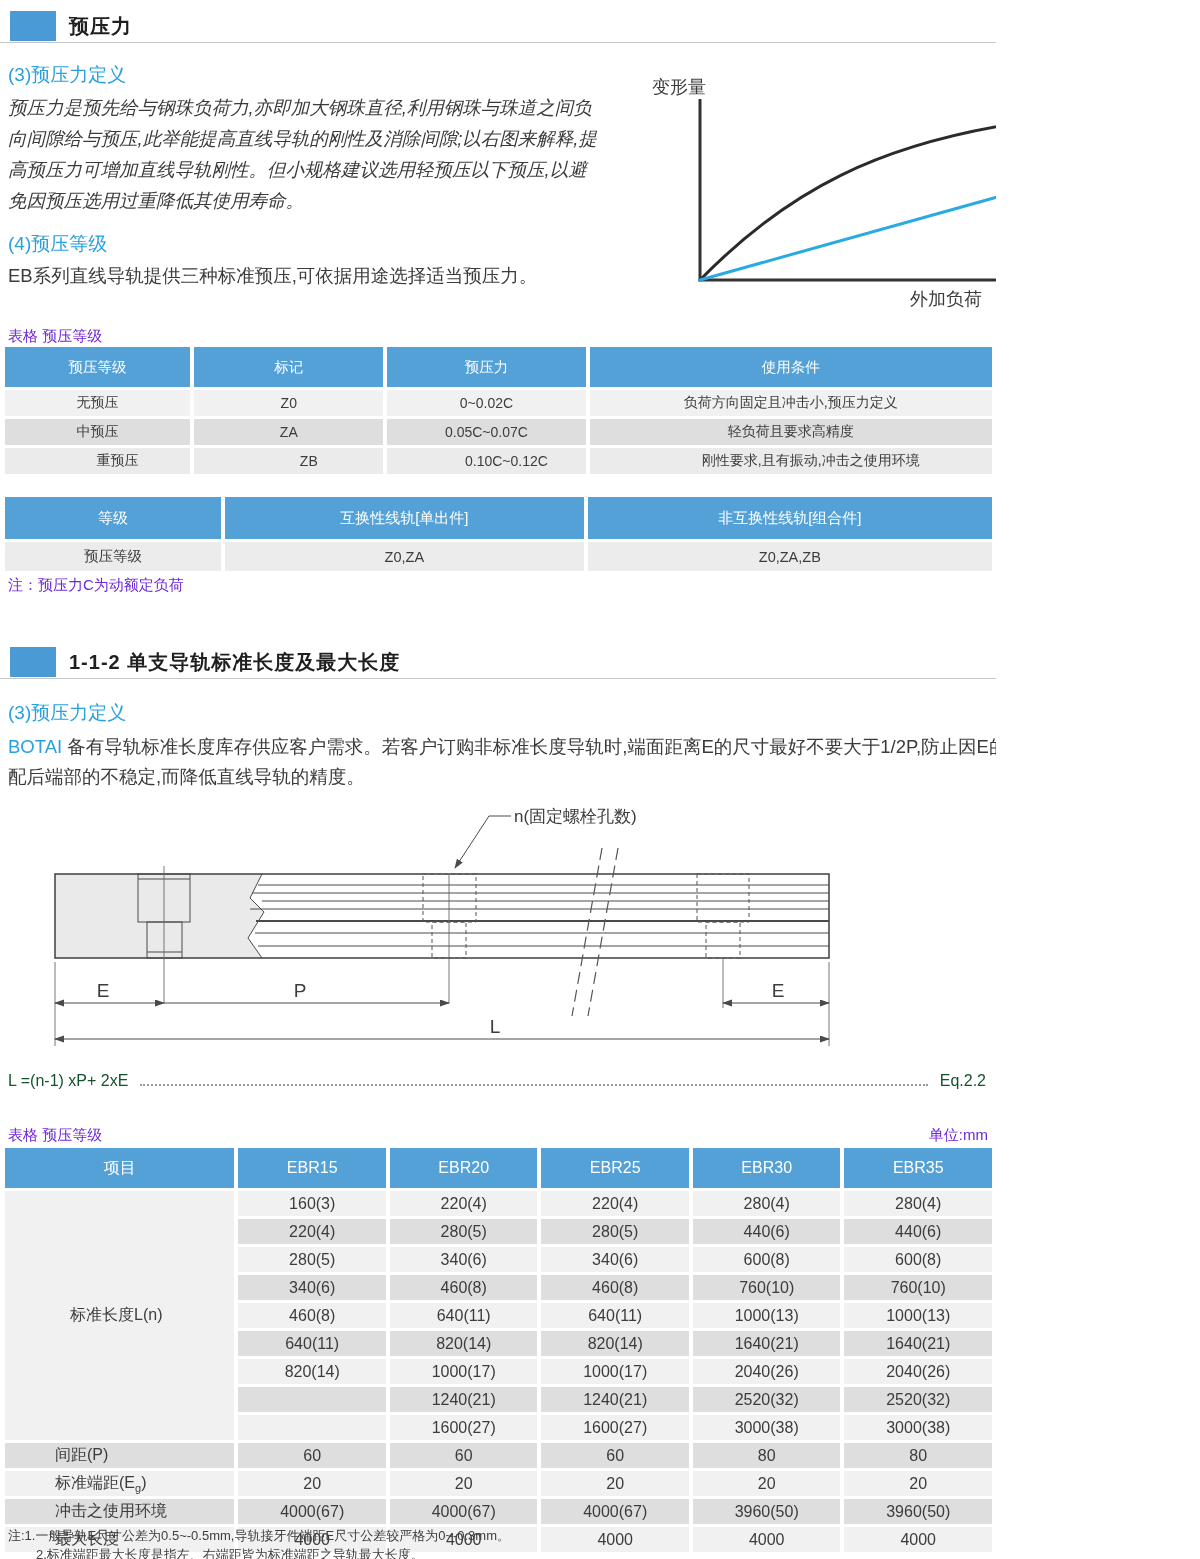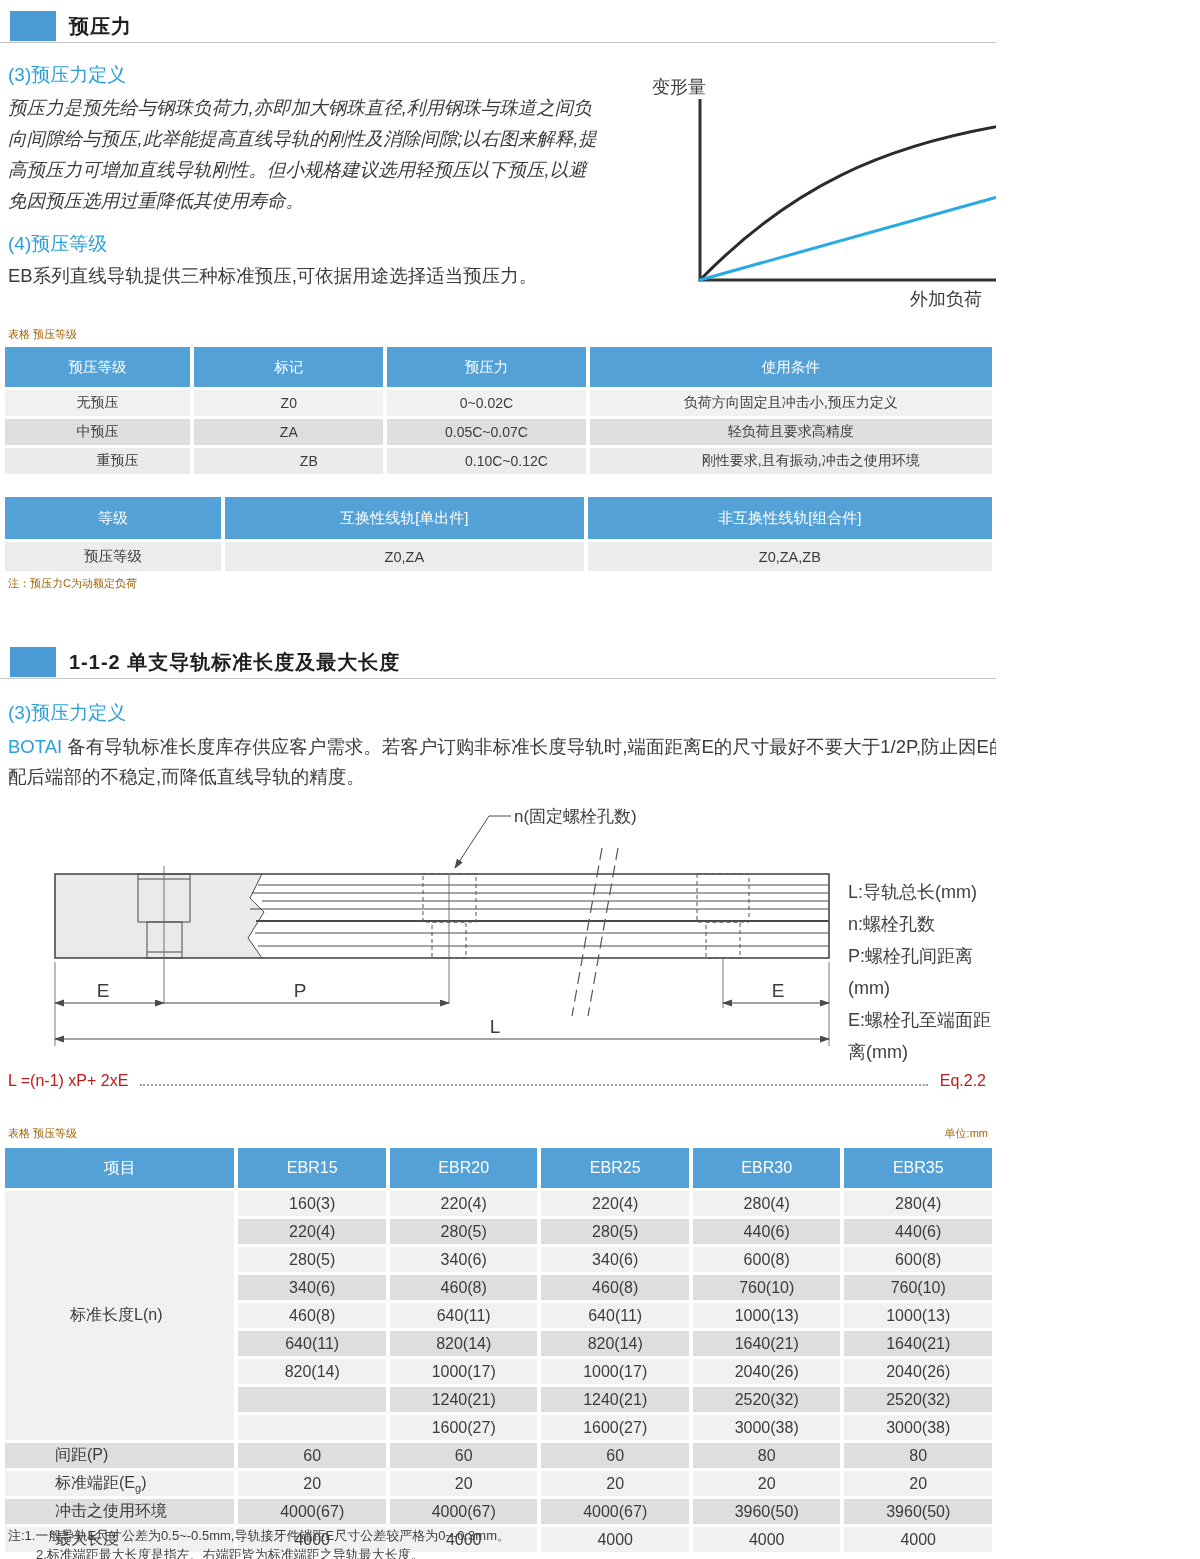--- a/index.html
+++ b/index.html
@@ -9,21 +9,21 @@
 
   
   .sec-hd{position:absolute;left:0;width:1192px;height:32px;border-bottom:1px solid #c6c6c6;
           display:flex;align-items:center;}
   .sec-hd .sq{width:46px;height:30px;background:var(--accent,#4a9bd5);margin-left:10px;}
   .sec-hd .t{font-size:20px;font-weight:bold;color:#1f1f1f;margin-left:13px;letter-spacing:1px;}
 
   .h-blue{position:absolute;left:8px;font-size:19px;color:var(--h-blue,#2aa0dc);}
   .body-p{position:absolute;left:8px;font-size:18.5px;line-height:31px;color:#3b3b3b;}
   .brand{color:var(--h-blue,#2aa0dc);}
-  .cap{position:absolute;font-size:11px;color:#a16207;}
+  .cap{position:absolute;font-size:15px;color:#6d28d9;}
 
   
   table.tbl{position:absolute;left:1px;border-collapse:separate;border-spacing:4px 3px;table-layout:fixed;}
   table.tbl th{background:var(--th-blue,#54a1d7);color:#fff;font-weight:normal;text-align:center;}
   table.tbl td{text-align:center;color:#3c3c3c;}
   #t1 th{height:38px;font-size:14.5px;}
   #t1 td{height:24px;font-size:14px;}
   #t2 th{height:40px;font-size:15px;}
   #t2 td{height:27px;font-size:14.5px;}
   #t3 th{height:38px;font-size:16px;}
@@ -31,21 +31,21 @@
   .row-a td{background:var(--row-light,#f1f1f1);}
   .row-b td{background:var(--row-dark,#dedede);}
   .row-c td{background:var(--row-mid,#ebebeb);padding-left:41px;}
   .t2row td{background:#ececec;}
   #t3 td.item-cell{background:var(--row-light,#f1f1f1);text-align:left;padding-left:65px;}
   #t3 td.lbl{text-align:left;padding-left:50px;}
   #t3 sub{font-size:11px;}
 
   
   .formula{position:absolute;left:8px;right:10px;display:flex;align-items:baseline;
-           font-size:16px;color:#b91c1c;}
+           font-size:16px;color:#14532d;}
   .formula .dots{flex:1;border-bottom:2px dotted #9a9a9a;margin:0 12px;height:12px;}
 
   
   .legend{position:absolute;left:848px;top:876px;font-size:18px;line-height:32px;color:#3f3f3f;}
 
   .fnotes{position:absolute;left:8px;font-size:13px;line-height:19px;color:#3d3d3d;}
   .fnotes .ind{padding-left:28px;}
 
   
   svg text{font-family:"Liberation Sans","DejaVu Sans",sans-serif;fill:#3c3c3c;}
@@ -198,26 +198,20 @@
     <path class="dim" d="M164,1003 L449,1003" marker-end="url(#arr)"></path>
     <path class="dim" d="M723,1003 L829,1003" marker-start="url(#arr)" marker-end="url(#arr)"></path>
     <path class="dim" d="M55,1039 L829,1039" marker-start="url(#arr)" marker-end="url(#arr)"></path>
 
     <text x="103" y="997" class="dimtxt" text-anchor="middle">E</text>
     <text x="300" y="997" class="dimtxt" text-anchor="middle">P</text>
     <text x="778" y="997" class="dimtxt" text-anchor="middle">E</text>
     <text x="495" y="1033" class="dimtxt" text-anchor="middle">L</text>
   </svg>
 
-  <div class="legend">
-    <div>L:导轨总长(mm)</div>
-    <div>n:螺栓孔数</div>
-    <div>P:螺栓孔间距离(mm)</div>
-    <div>E:螺栓孔至端面距离(mm)</div>
-  </div>
 
   <div class="formula" style="top:1072px;">
     <span>L =(n-1) xP+ 2xE</span>
     <span class="dots"></span>
     <span>Eq.2.2</span>
   </div>
 
   <div class="cap" style="top:1126px;left:8px;">表格 预压等级</div>
   <div class="cap" style="top:1126px;right:8px;">单位:mm</div>
 

